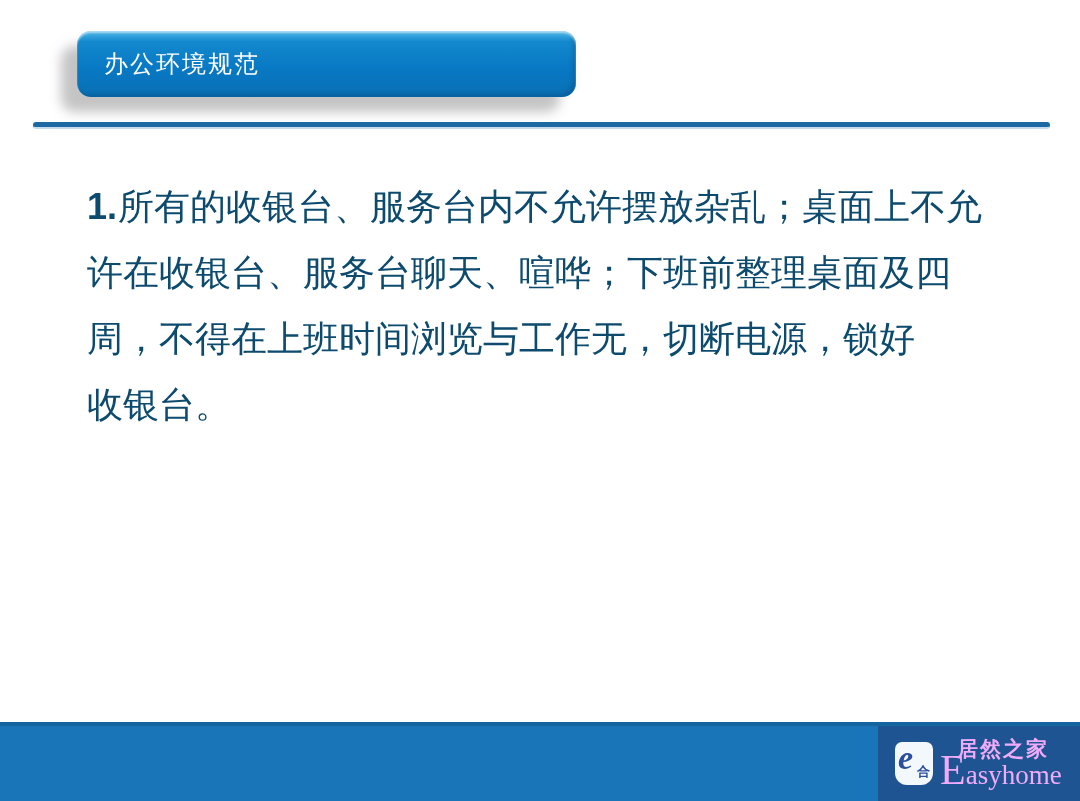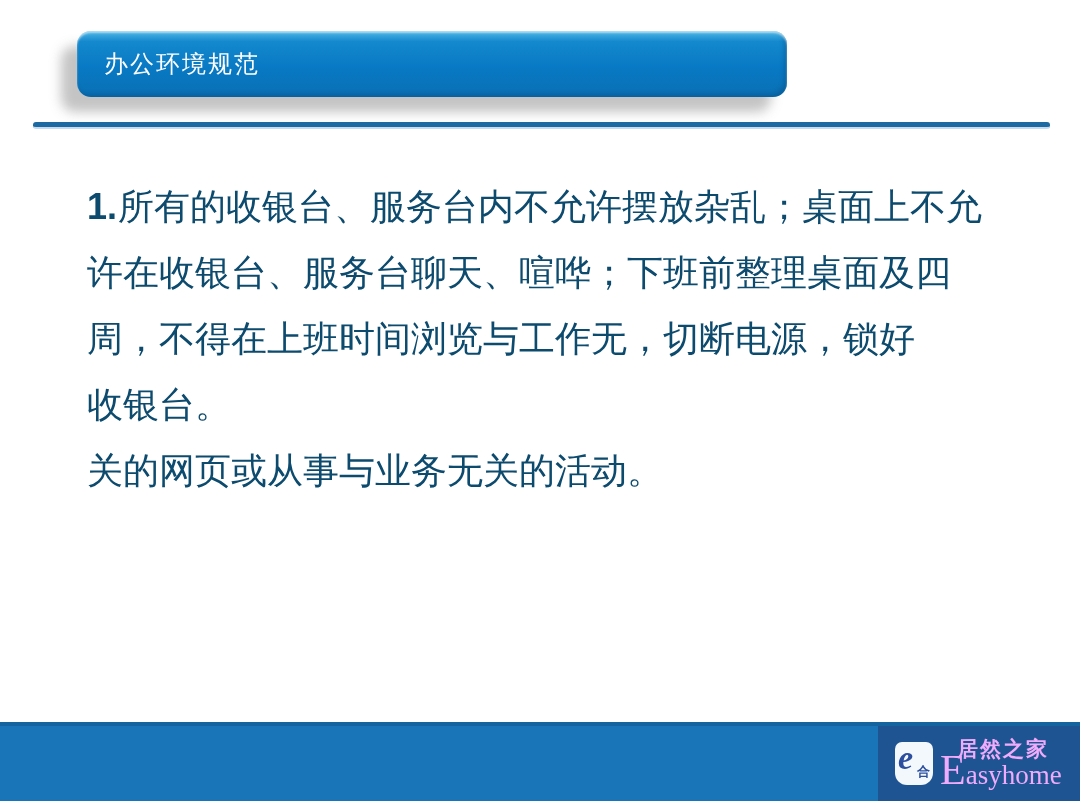--- a/index.html
+++ b/index.html
@@ -13,21 +13,21 @@
     width: 1080px;
     height: 801px;
     background: #ffffff;
     overflow: hidden;
   }
   
   .header-tab {
     position: absolute;
     left: 77px;
     top: 31px;
-    width: 710px;
+    width: 499px;
     height: 66px;
     border-radius: 14px;
     background: linear-gradient(180deg, #50b8e6 0%, #1489ce 16%, #0879c4 55%, #0a70b4 100%);
     box-shadow: -16px 15px 12px rgba(125,125,125,0.45),
                 inset 0 2px 2px rgba(255,255,255,0.55),
                 inset -3px -3px 4px rgba(5,75,125,0.40);
     display: flex;
     align-items: center;
     padding-left: 27px;
     box-sizing: border-box;
@@ -142,21 +142,20 @@
     <span class="header-tab-label">办公环境规范</span>
   </div>
 
   <div class="divider"></div>
 
   <div class="body-text">
     <div class="body-line"><span class="list-marker">1.</span><span>所有的收银台、服务台内不允许摆放杂乱；桌面上不允</span></div>
     <div class="body-line"><span>许在收银台、服务台聊天、喧哗；下班前整理桌面及四</span></div>
     <div class="body-line"><span>周，不得在上班时间浏览与工作无，切断电源，锁好</span></div>
     <div class="body-line"><span>收银台。</span></div>
-    <div class="body-line"><span>关的网页或从事与业务无关的活动。</span></div>
   </div>
 
   <div class="footer">
     <div class="footer-logo-section">
       <div class="logo-badge">
         <span class="logo-badge-e">e</span>
         <span class="logo-badge-he">合</span>
       </div>
       <div class="logo-text">
         <div class="logo-cjk">居然之家</div>

